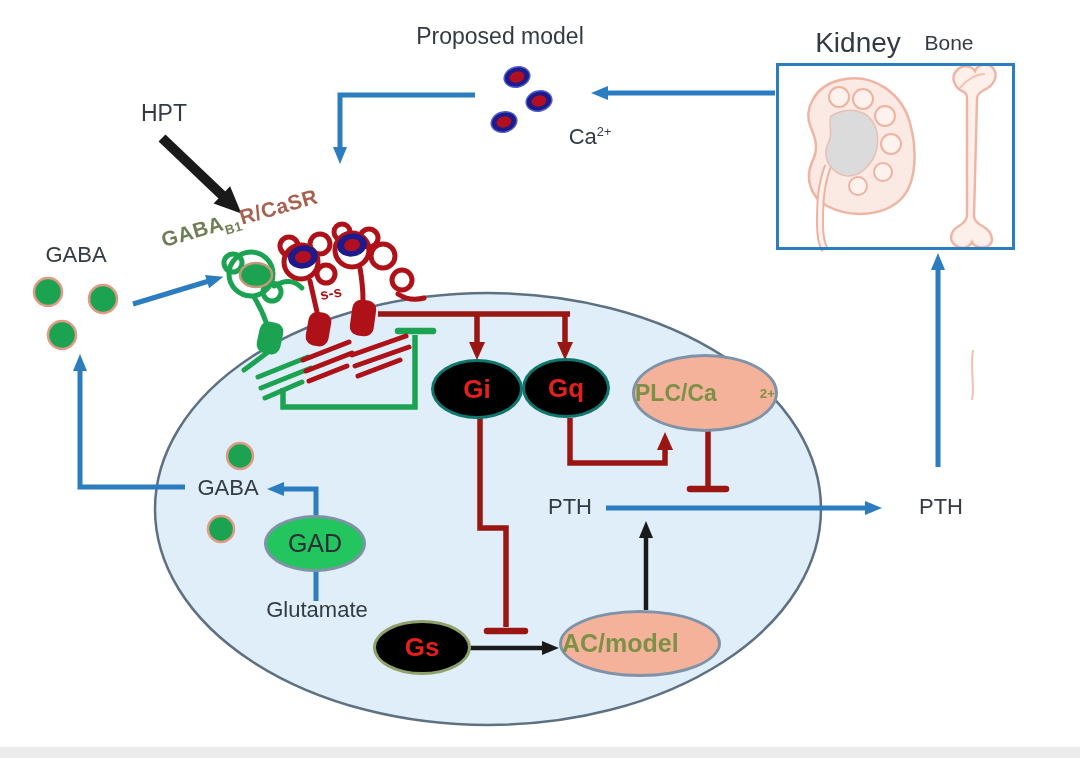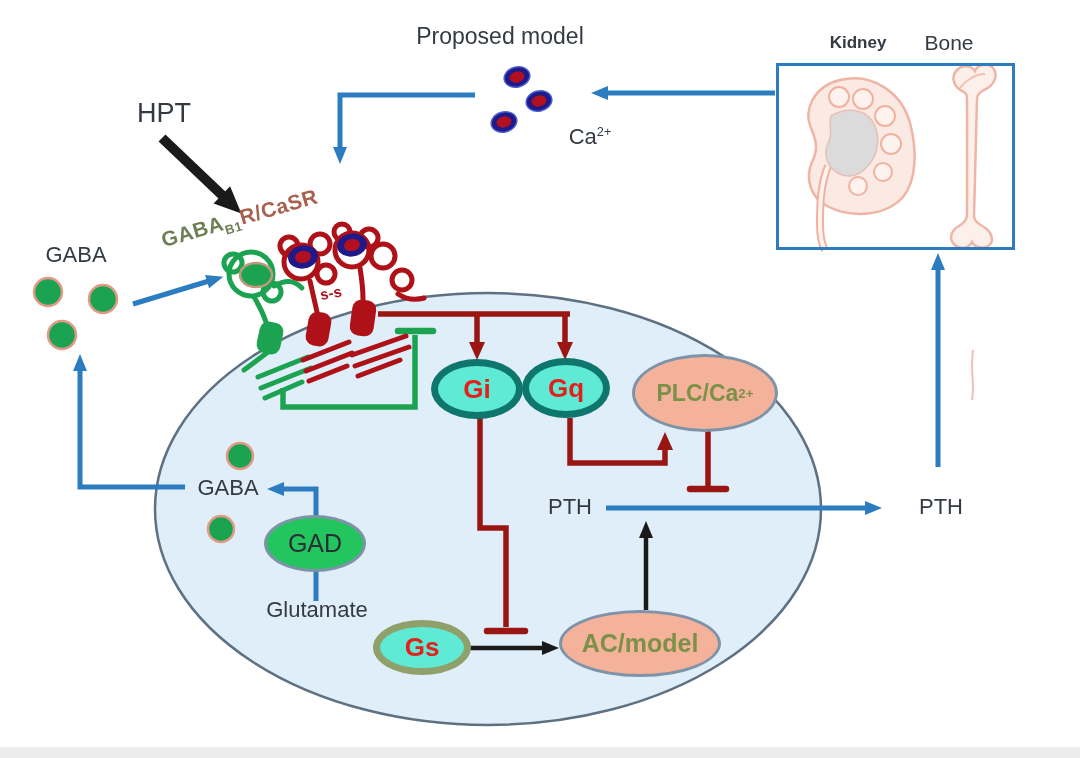--- a/index.html
+++ b/index.html
@@ -2,22 +2,22 @@
 <html><head>
 <meta charset="utf-8">
 <style>
   html,body{margin:0;padding:0;background:#e9e9e9;}
   .canvas{position:relative;width:1080px;height:758px;background:#ffffff;overflow:hidden;
           font-family:"Liberation Sans","DejaVu Sans",sans-serif;}
   svg{position:absolute;left:0;top:0;z-index:1;}
   .lbl{position:absolute;z-index:3;color:#333a42;white-space:nowrap;transform:translate(-50%,-50%);}
   .node{position:absolute;z-index:2;display:flex;align-items:center;justify-content:center;
         border-radius:50%;box-sizing:border-box;white-space:nowrap;}
-  .node.yellow{background:#5eead4;border:7px solid #0f766e;color:#e3201b;font-weight:bold;}
-  .node.salmon{background:#f5b29a;border:3px solid #7f93a8;color:#7d9048;font-weight:bold;}
+  .node.yellow{background:#000000;border:3px solid #0f766e;color:#e3201b;font-weight:bold;}
+  .node.salmon{background:#f5b29a;border:3px solid #7f93a8;color:#7d9048;font-weight:bold;justify-content:space-between;}
   .node.pink{background:#22c55e;border:3px solid #7f93a8;color:#2b2f35;}
   .receptor-label{position:absolute;z-index:3;white-space:nowrap;transform:rotate(-16deg);
         transform-origin:left bottom;font-size:21px;font-weight:600;letter-spacing:.5px;}
   .receptor-label .g{color:#6f7f55;}
   .receptor-label .r{color:#a8604f;}
   .receptor-label sub{color:#6f7f55;font-size:13px;}
   sup{font-size:.58em;}
   .organ-box{position:absolute;z-index:2;border:3px solid #2c7dc0;box-sizing:border-box;}
   .edge-strip{position:absolute;left:0;bottom:0;width:1080px;height:11px;background:#ececec;z-index:4;}
 </style>
@@ -172,23 +172,23 @@
         </g>
     <rect x="307" y="312" width="23" height="34" rx="9" fill="#ae1117" transform="rotate(10 318 329)"></rect>
     <rect x="351" y="300" width="24" height="36" rx="9" fill="#ae1117" transform="rotate(8 363 318)"></rect>
     <text x="321" y="300" fill="#a81419" font-size="15" font-weight="bold" transform="rotate(-10 321 300)">s-s</text>
   </g>
 </svg>
 
 <div class="organ-box" style="left:776px;top:63px;width:239px;height:187px;"></div>
 
 <div class="lbl" style="left:500px;top:36px;font-size:23px;font-weight:500;">Proposed model</div>
-<div class="lbl" style="left:858px;top:43px;font-size:17px;font-weight:700;">Kidney</div>
+<div class="lbl" style="left:858px;top:43px;font-size:28px;font-weight:400;">Kidney</div>
 <div class="lbl" style="left:949px;top:43px;font-size:21px;font-weight:400;">Bone</div>
-<div class="lbl" style="left:164px;top:113px;font-size:27px;font-weight:500;">HPT</div>
+<div class="lbl" style="left:164px;top:113px;font-size:23px;font-weight:500;">HPT</div>
 <div class="lbl" style="left:590px;top:137px;font-size:22px;">
   <span>Ca</span><sup>2+</sup>
 </div>
 <div class="receptor-label" style="left:166px;top:228px;">
   <span class="g">GABA</span><sub>B1</sub><span class="r">R/CaSR</span>
 </div>
 <div class="lbl" style="left:76px;top:255px;font-size:22px;">GABA</div>
 <div class="lbl" style="left:228px;top:488px;font-size:22px;">GABA</div>
 <div class="lbl" style="left:317px;top:610px;font-size:22px;">Glutamate</div>
 <div class="lbl" style="left:570px;top:507px;font-size:22px;">PTH</div>

